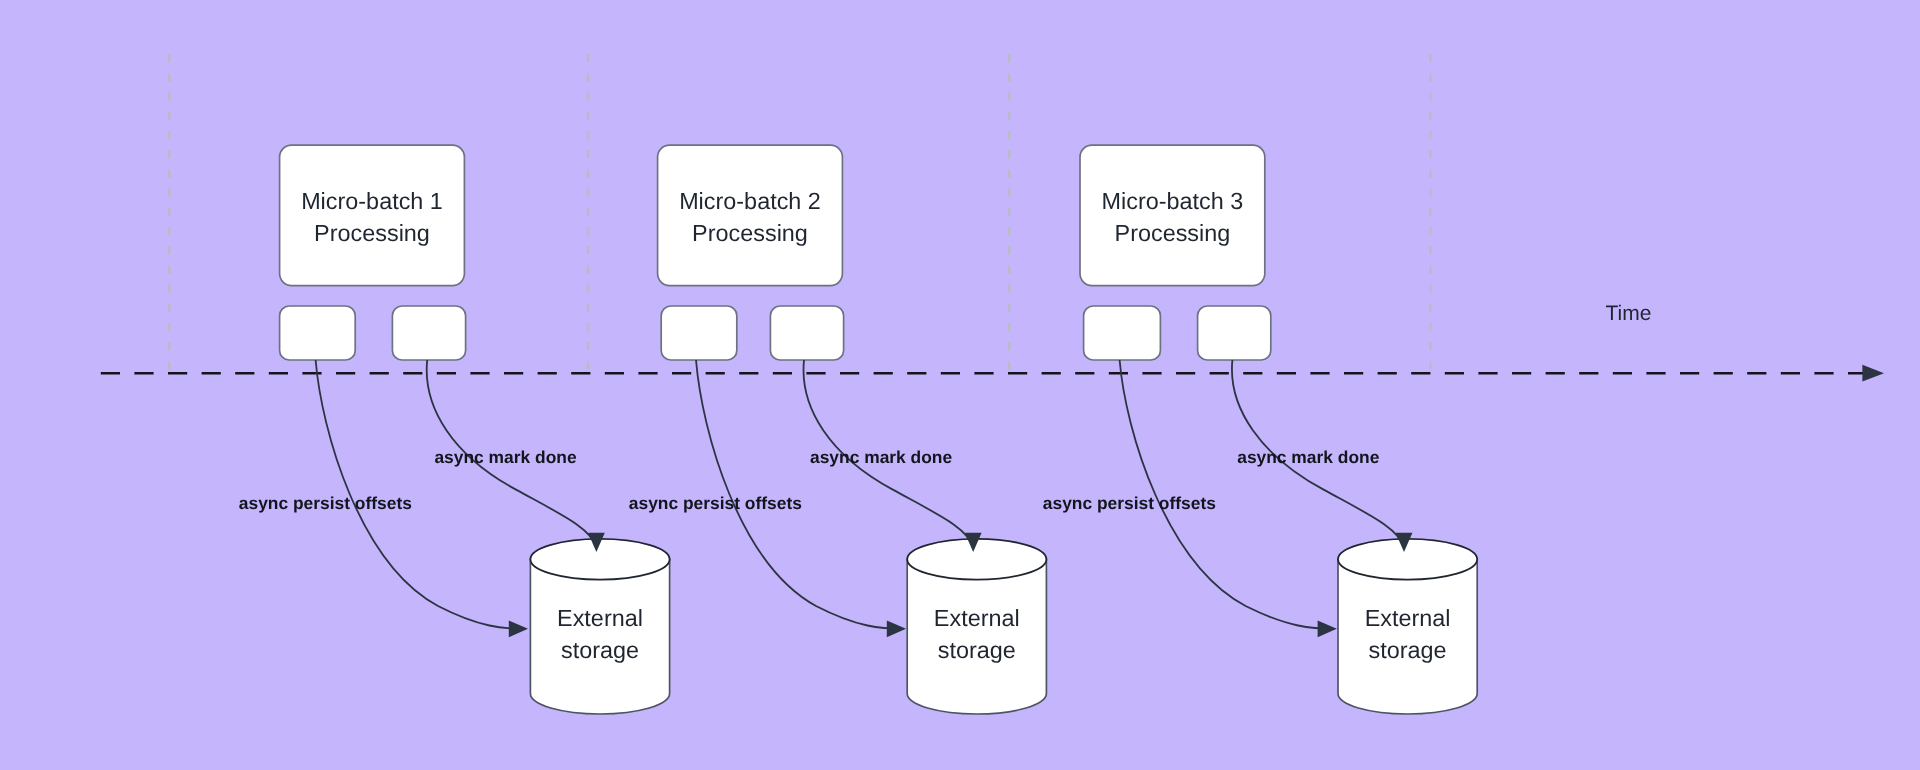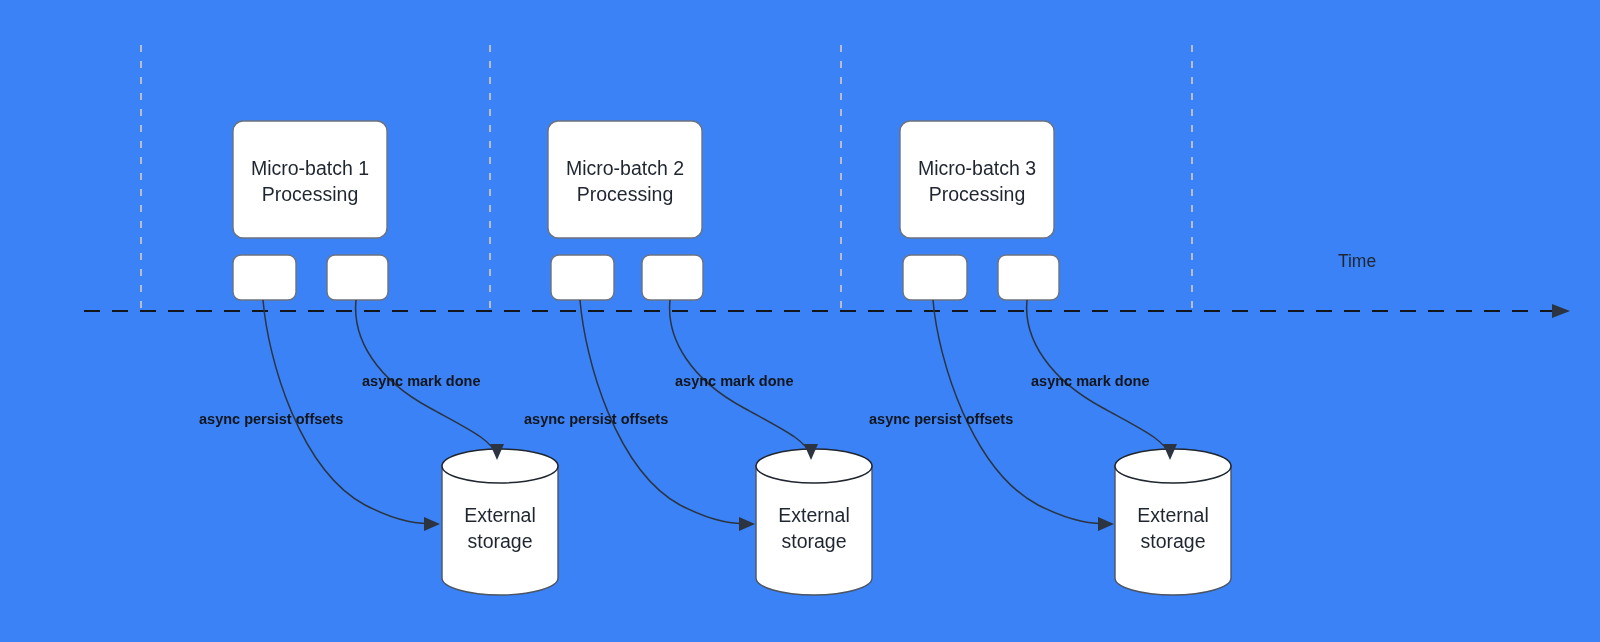--- a/index.html
+++ b/index.html
@@ -10,21 +10,21 @@
   body {
     width: 1600px;
     height: 642px;
     font-family: "Liberation Sans", sans-serif;
     overflow: hidden;
   }
   #canvas {
     position: relative;
     width: 1600px;
     height: 642px;
-    background: #3b82f6;
+    background: #c4b5fd;
   }
   svg.diagram {
     position: absolute;
     left: 0;
     top: 0;
     width: 1600px;
     height: 642px;
   }
   .shape-stroke {
     fill: #ffffff;

